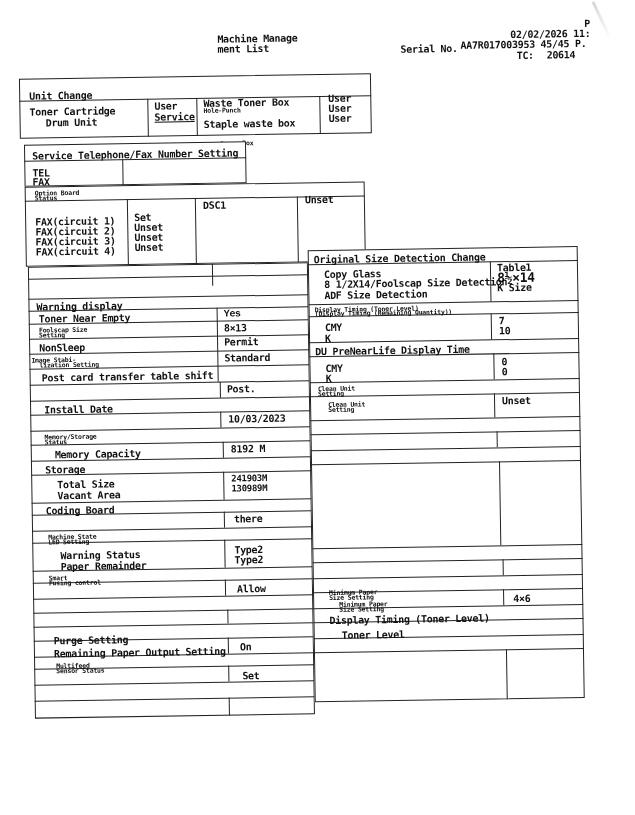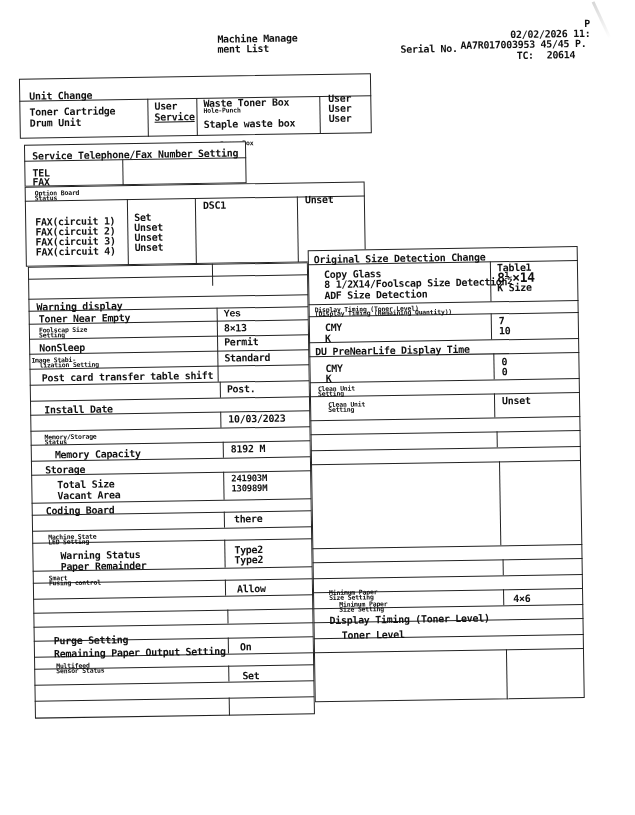--- a/index.html
+++ b/index.html
@@ -32,21 +32,21 @@
   <div class="t" style="left:522px;top:55px;">TC:</div>
   <div class="t" style="left:552px;top:55px;">20614</div>
 
   <div class="box" style="left:24px;top:76px;width:352px;height:60px;"></div>
   <div class="hl" style="left:24px;top:98px;width:352px;"></div>
   <div class="vl" style="left:152px;top:98px;height:38px;"></div>
   <div class="vl" style="left:201px;top:98px;height:38px;"></div>
   <div class="vl" style="left:324px;top:98px;height:38px;"></div>
   <div class="t" style="left:34px;top:88px;">Unit Change</div>
   <div class="t" style="left:34px;top:104px;">Toner Cartridge</div>
-  <div class="t" style="left:34px;top:115px;text-align:right;">Drum Unit</div>
+  <div class="t" style="left:50px;top:115px;text-align:right;">Drum Unit</div>
   <div class="t" style="left:159px;top:100px;">User</div>
   <div class="t" style="left:159px;top:111px;text-decoration:underline;">Service</div>
   <div class="t" style="left:208px;top:98px;">Waste Toner Box</div>
   <div class="tiny" style="left:208px;top:108px;">Hole-Punch</div>
   <div class="tiny" style="left:224px;top:113px;margin-top:28px;">Scrap Box</div>
   <div class="t" style="left:208px;top:119px;">Staple waste box</div>
   <div class="t" style="left:333px;top:95px;">User</div>
   <div class="t" style="left:333px;top:105px;">User</div>
   <div class="t" style="left:333px;top:115px;">User</div>
 

